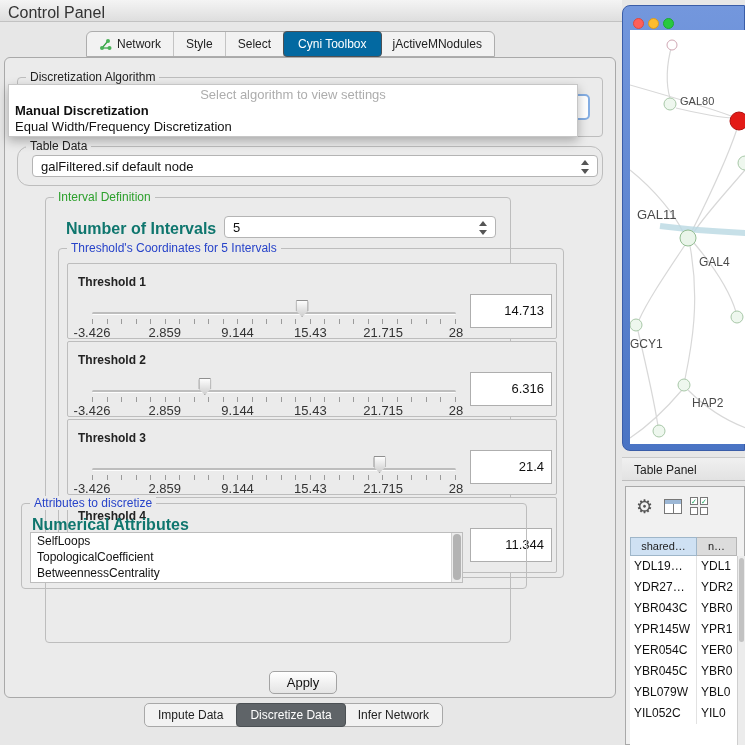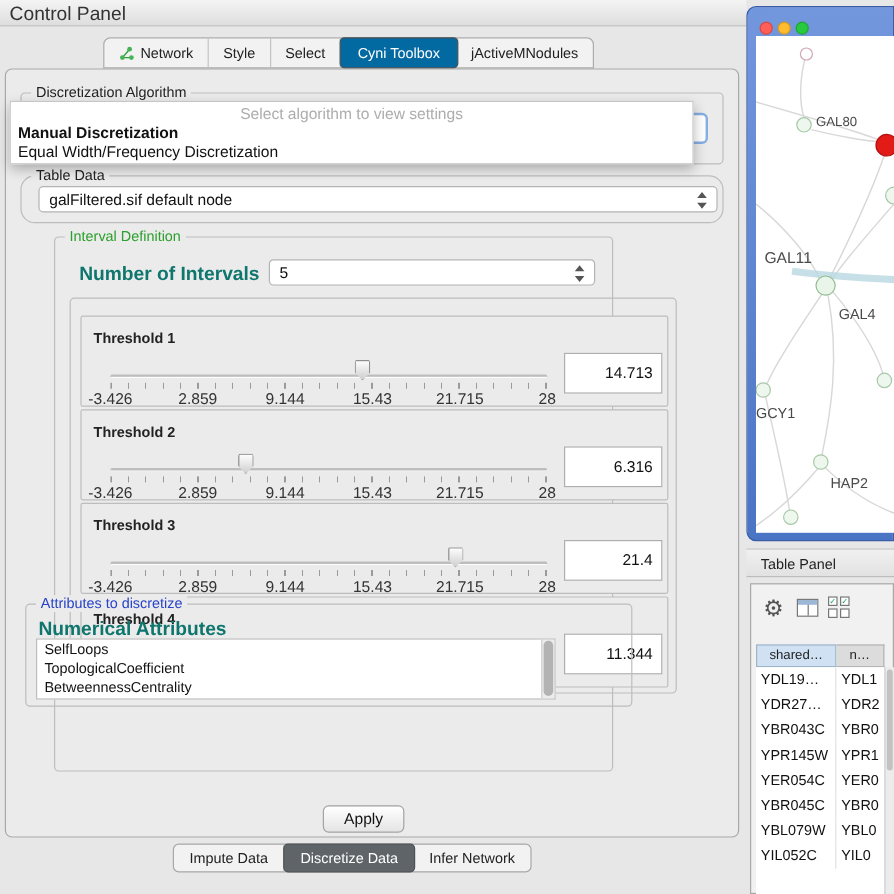--- a/index.html
+++ b/index.html
@@ -196,20 +196,21 @@
       <span class="lbl-bold" style="left:20px; top:22px;">Number of Intervals</span>
       <div class="combo" style="left:178px; top:18px; width:272px;">
         <span>5</span>
         <span class="arrows">
             <span class="up"></span>
             <span class="dn"></span>
           </span>
       </div>
 
       <div class="group grp-thresholds">
+        <span class="gtitle blue">Threshold's Coordinates for 5 Intervals</span>
 
         <div class="tpanel" style="top:14px;">
           <span class="tlab">Threshold 1</span>
           <div class="slider">
             <div class="track"></div>
             <div class="ticks"></div>
             <div class="thumb" style="left: 57.7197%;"></div>
             <div class="tlabels">
               <span class="tl p0">-3.426</span>
               <span class="tl p20">2.859</span>

